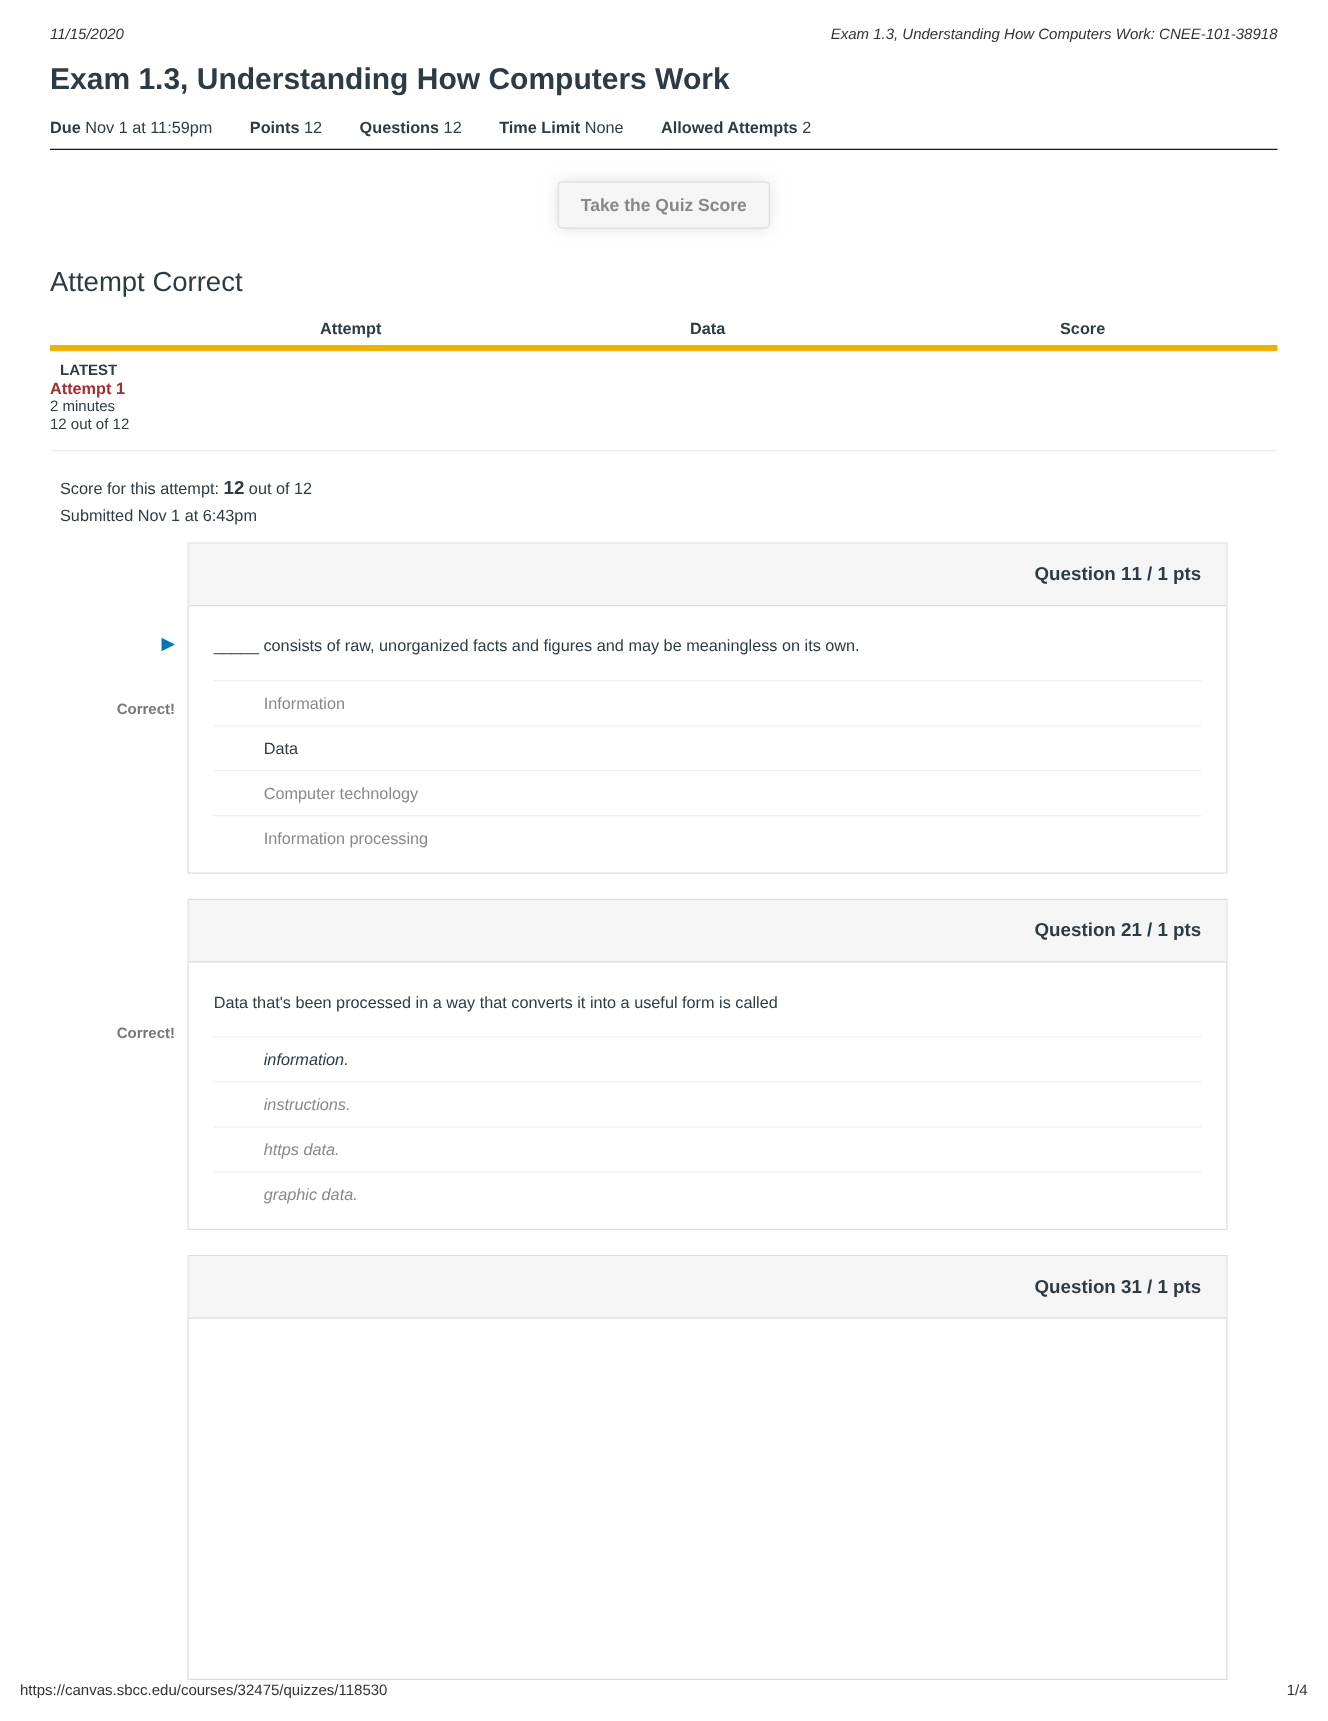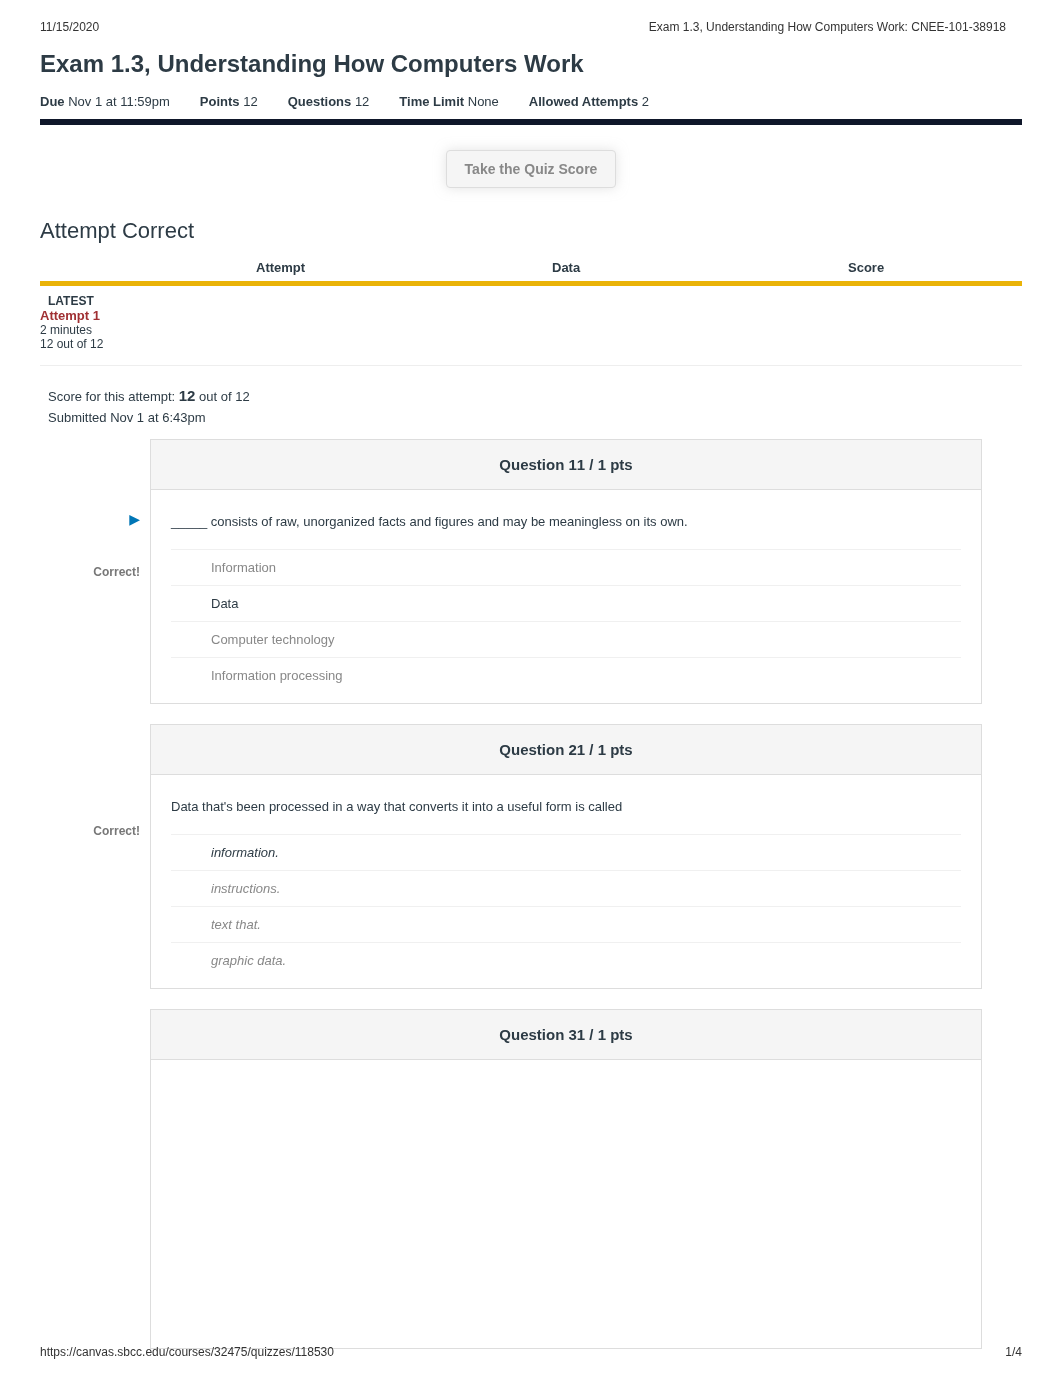--- a/index.html
+++ b/index.html
@@ -10,39 +10,40 @@
     body {
       font-family: "Helvetica Neue", Helvetica, Arial, sans-serif;
       background: #fff;
       width: 1062px;
       margin: 0 auto;
       color: #2d3b45;
     }
     .page-header {
       display: flex;
       justify-content: space-between;
-      padding: 20px 56px 8px 40px;
+      padding: 20px 40px 8px 40px;
       font-size: 12px;
       color: #333;
+      font-style: italic;
     }
     .content {
       padding: 0 40px;
     }
     h1.quiz-title {
       font-size: 24px;
       font-weight: bold;
       margin: 8px 0 12px 0;
       color: #2d3b45;
     }
     .quiz-meta {
       display: flex;
       gap: 30px;
       font-size: 13px;
       padding: 4px 0 10px 0;
-      border-bottom: 6px solid #0f172a;
+      border-bottom: 1px solid #0f172a;
     }
     .quiz-meta .label {
       font-weight: bold;
     }
     .take-quiz-btn {
       display: block;
       margin: 25px auto 30px auto;
       padding: 10px 18px;
       background: #f5f5f5;
       border: 1px solid #ddd;
@@ -111,21 +112,21 @@
       font-size: 12px;
       font-weight: bold;
     }
     .question-card {
       flex: 1;
       border: 1px solid #ddd;
       margin-right: 40px;
     }
     .question-header {
       display: flex;
-      justify-content: center;
+      justify-content: flex-end;
       padding: 16px 20px;
       border-bottom: 1px solid #ddd;
       background: #f5f5f5;
       font-size: 15px;
       font-weight: bold;
     }
     .question-body {
       padding: 24px 20px 10px 20px;
       font-size: 13px;
     }
@@ -156,21 +157,21 @@
       flex-direction: column;
       gap: 38px;
     }
     .page-footer {
       position: fixed;
       bottom: 18px;
       left: 0;
       width: 1062px;
       display: flex;
       justify-content: space-between;
-      padding: 0 40px;
+      padding: 0 16px;
       font-size: 12px;
       color: #333;
     }
   </style>
 </head>
 <body>
 
 <div class="page-header">
   <span>11/15/2020</span>
   <span>Exam 1.3, Understanding How Computers Work: CNEE-101-38918</span>
@@ -270,21 +271,21 @@
       </div>
       <div class="question-body">
         <div class="question-text">Data that's been processed in a way that converts it into a useful form is called</div>
         <div class="answer-row">
             <div class="answer-text correct italic">information.</div>
           </div>
         <div class="answer-row">
             <div class="answer-text italic">instructions.</div>
           </div>
         <div class="answer-row">
-            <div class="answer-text italic">text that.</div>
+            <div class="answer-text italic">https data.</div>
           </div>
         <div class="answer-row">
             <div class="answer-text italic">graphic data.</div>
           </div>
       </div>
     </div>
   </div>
 
   <div class="question-block">
     <div class="question-gutter"></div>

